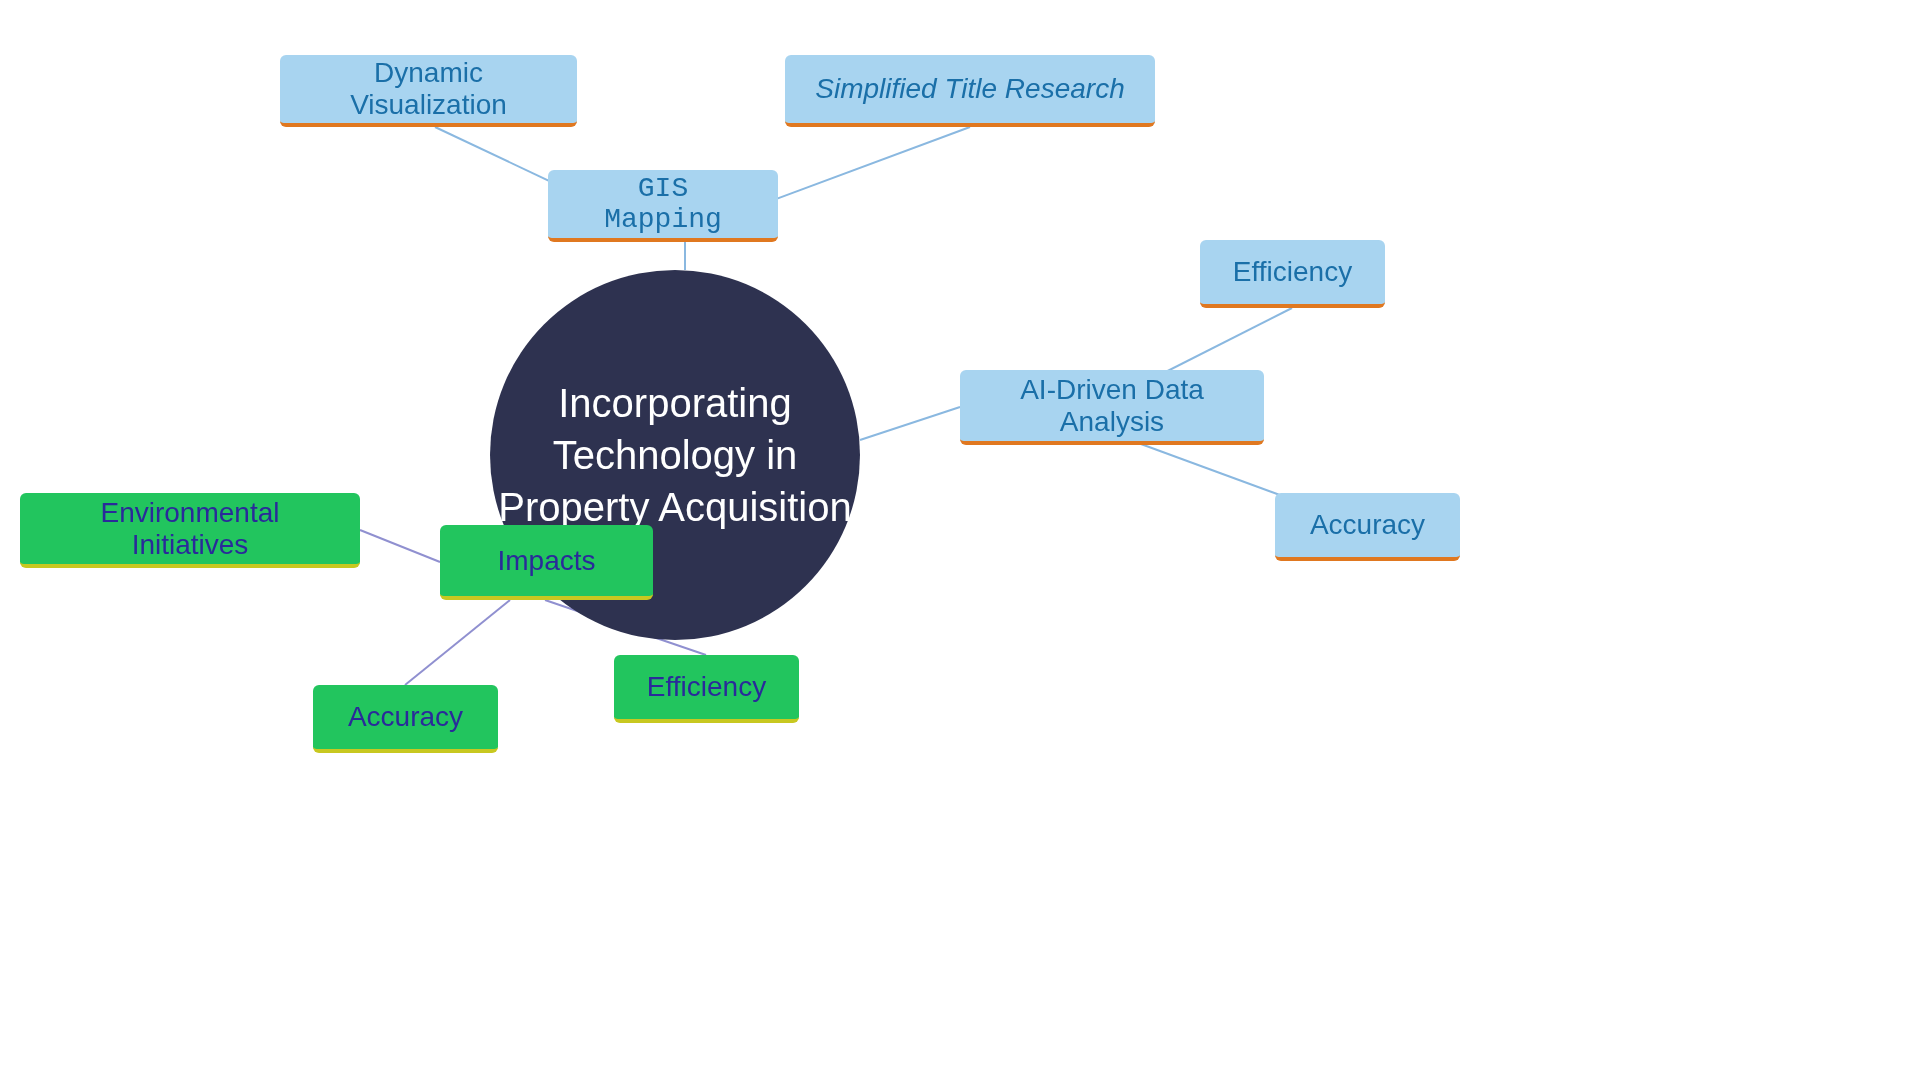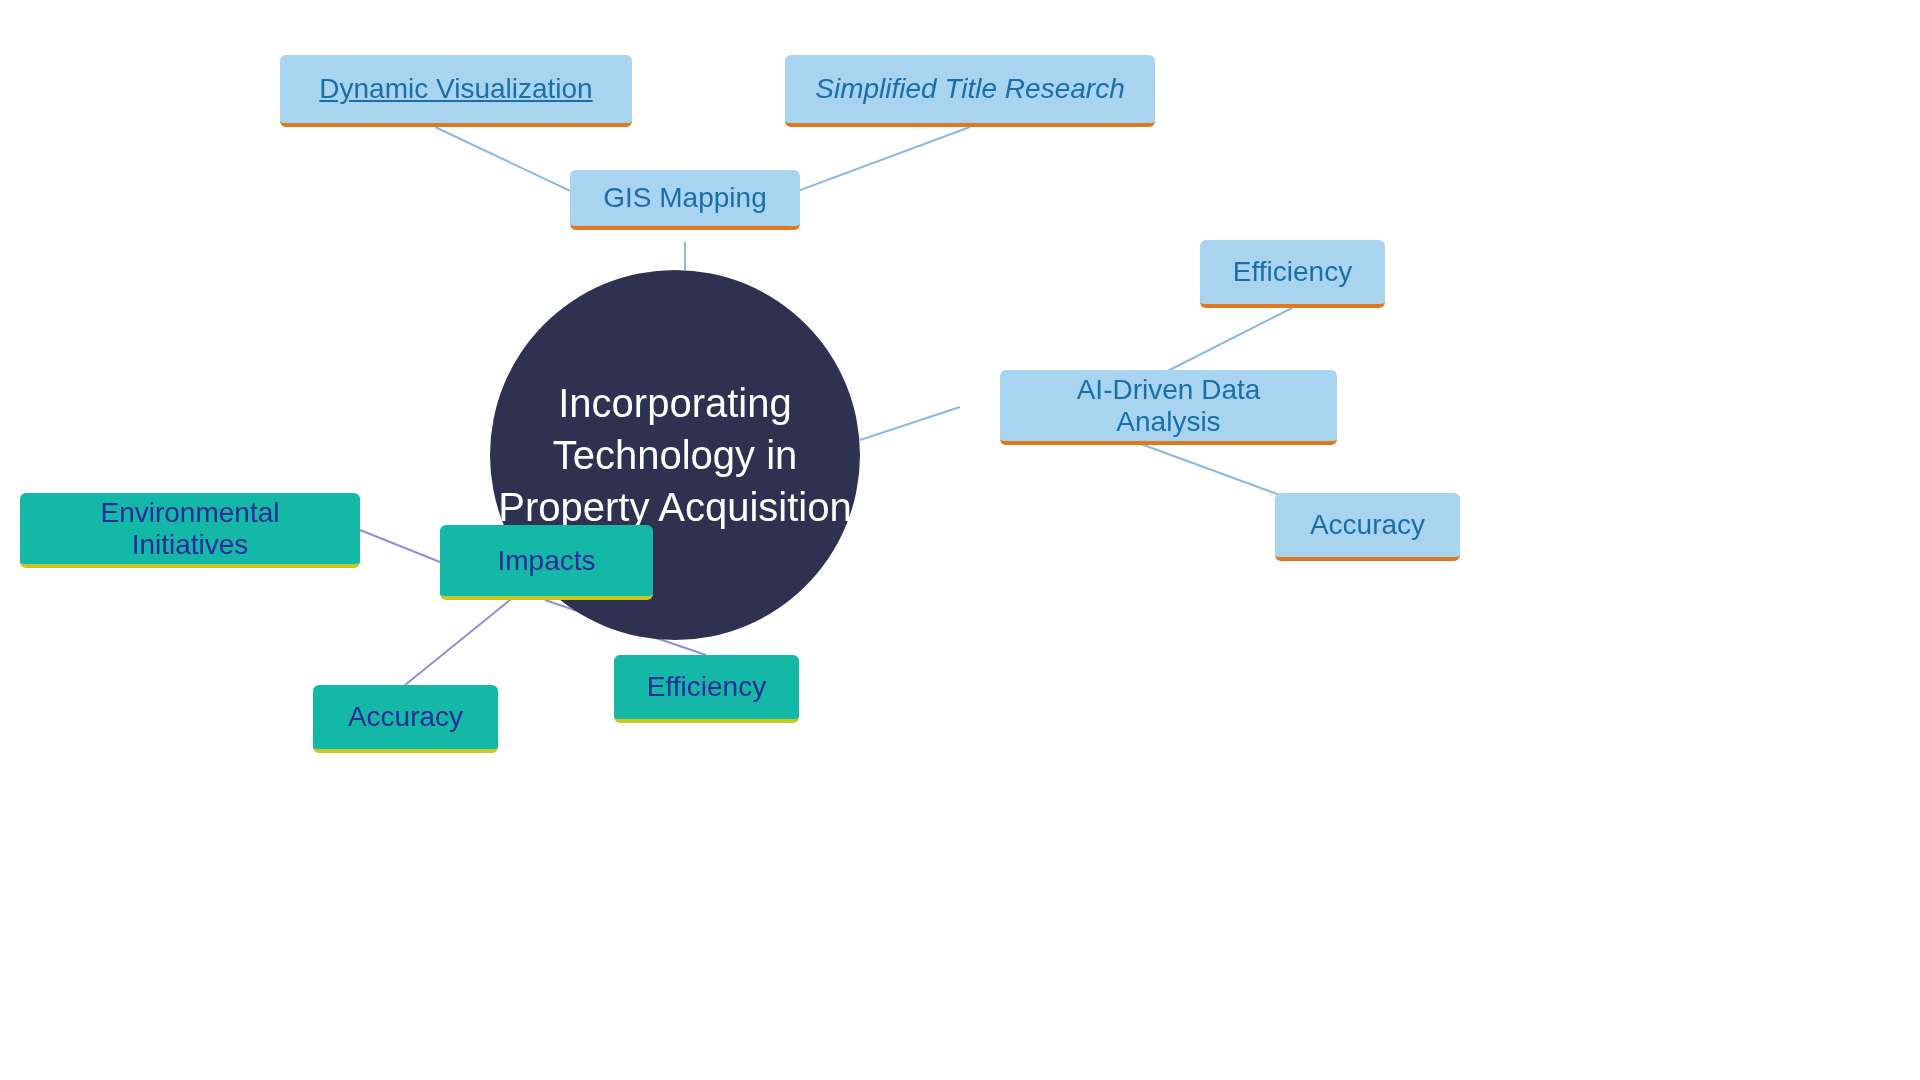--- a/index.html
+++ b/index.html
@@ -29,21 +29,21 @@
       font-weight: 500;
       padding: 16px 24px;
       cursor: pointer;
     }
     .node-blue {
       background: #a8d4f0;
       color: #1a6fa8;
       border-bottom: 4px solid #e07820;
     }
     .node-purple {
-      background: #14b8a6;
+      background: #22c55e;
       color: #2a2a9a;
       border-bottom: 4px solid #c8c820;
     }
     .center-node {
       position: absolute;
       border-radius: 50%;
       background: #2e3250;
       color: #ffffff;
       display: flex;
       align-items: center;
@@ -69,33 +69,33 @@
     <line x1="440" y1="562" x2="360" y2="530" stroke="#9090d0" stroke-width="2"></line>
     <line x1="510" y1="600" x2="405" y2="685" stroke="#9090d0" stroke-width="2"></line>
     <line x1="545" y1="600" x2="706" y2="655" stroke="#9090d0" stroke-width="2"></line>
   </svg>
 
 <div class="center-node" style="left:490px; top:270px; width:370px; height:370px;">
   <span>Incorporating Technology in
 Property Acquisition</span>
 </div>
 
-<div class="node node-blue" style="left:570px; top:170px; width:230px; height:60px;">
+<div class="node node-blue" style="left:548px; top:170px; width:230px; height:72px;font-family:Liberation Mono, monospace;">
   <span>GIS Mapping</span>
 </div>
 
-<div class="node node-blue" style="left:280px; top:55px; width:352px; height:72px;text-decoration:underline;">
+<div class="node node-blue" style="left:280px; top:55px; width:297px; height:72px;">
   <span>Dynamic Visualization</span>
 </div>
 
 <div class="node node-blue" style="left:785px; top:55px; width:370px; height:72px;font-style:italic;">
   <span>Simplified Title Research</span>
 </div>
 
-<div class="node node-blue" style="left:960px; top:370px; width:337px; height:75px;margin-left:40px;">
+<div class="node node-blue" style="left:960px; top:370px; width:304px; height:75px;">
   <span>AI-Driven Data Analysis</span>
 </div>
 
 <div class="node node-blue" style="left:1200px; top:240px; width:185px; height:68px;">
   <span>Efficiency</span>
 </div>
 
 <div class="node node-blue" style="left:1275px; top:493px; width:185px; height:68px;">
   <span>Accuracy</span>
 </div>

